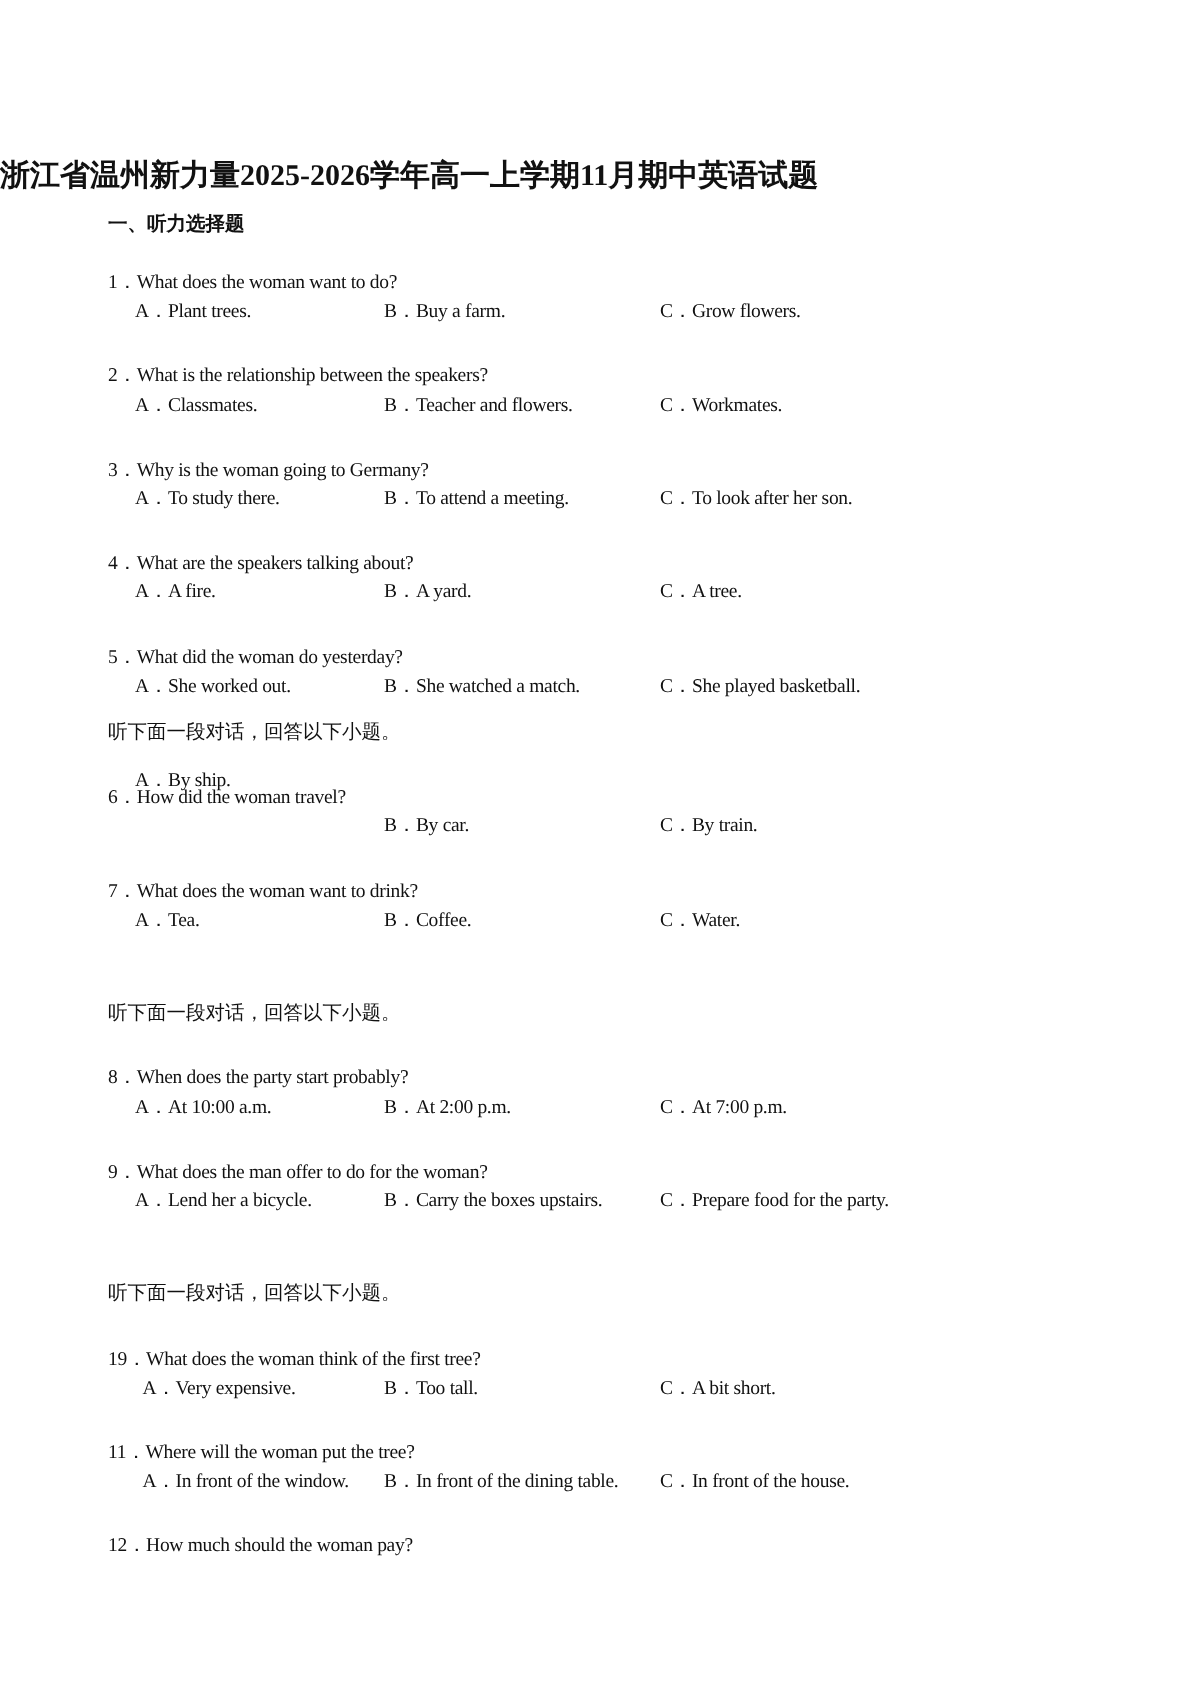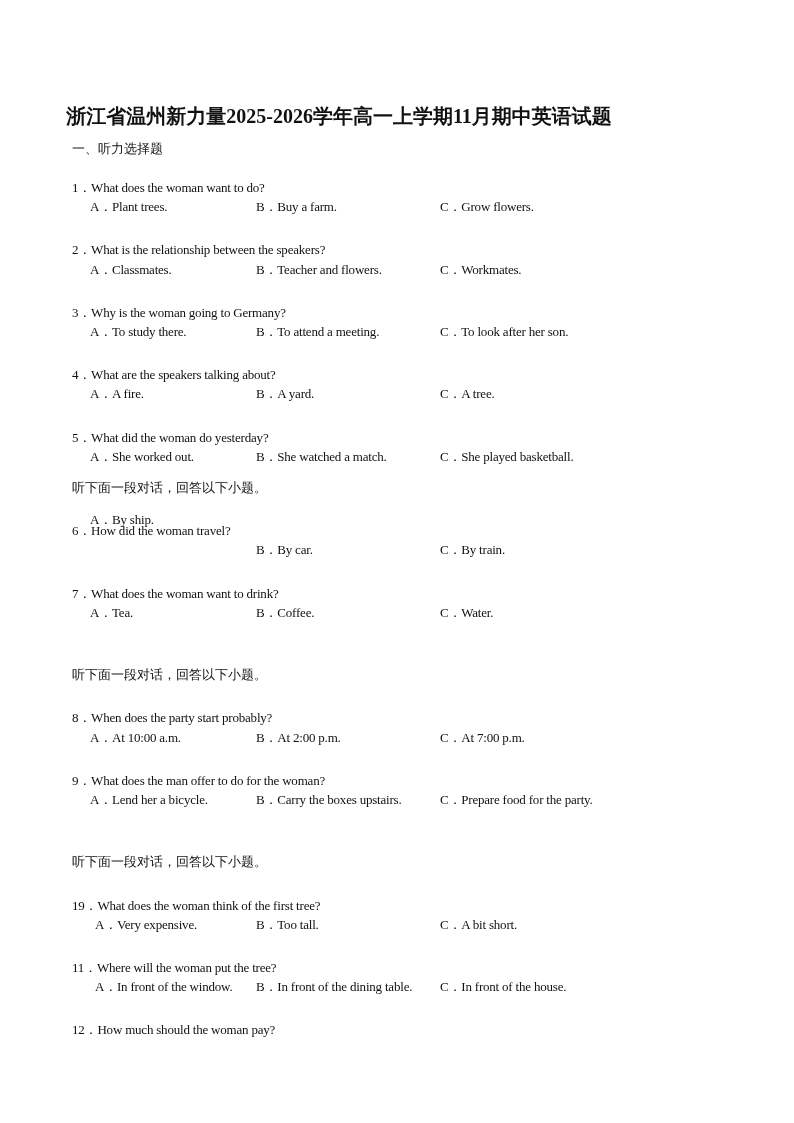--- a/index.html
+++ b/index.html
@@ -1,20 +1,20 @@
 <!DOCTYPE html>
 <html><head>
 <meta charset="utf-8">
 <style>
   html, body { margin: 0; padding: 0; background: #ffffff; }
   body { width: 794px; height: 1123px; position: relative; overflow: hidden;
          font-family: "Liberation Serif", "DejaVu Serif", serif; color: #111; }
-  .title { position: absolute; left: 0; width: 678px; top: 103px; text-align: center;
+  .title { position: absolute; left: 0; width: 678px; top: 103px; 
            font-size: 20px; font-weight: bold; letter-spacing: 0px; }
-  .section { position: absolute; left: 72px; top: 140px; font-size: 13px; font-weight: normal;
+  .section { position: absolute; left: 72px; top: 140px; font-size: 13px; font-weight: bold;
              font-family: "DejaVu Sans", sans-serif; }
   .line { position: absolute; font-size: 13px; white-space: nowrap; letter-spacing: -0.2px; }
   .q { left: 72px; margin-top: 12px; }
   .opt { font-size: 13px; white-space: nowrap; position: absolute; letter-spacing: -0.2px; }
   .cn { position: absolute; left: 72px; font-size: 13px; font-family: Liberation Serif, serif; }
 </style>
 </head>
 <body>
 
 <div>

